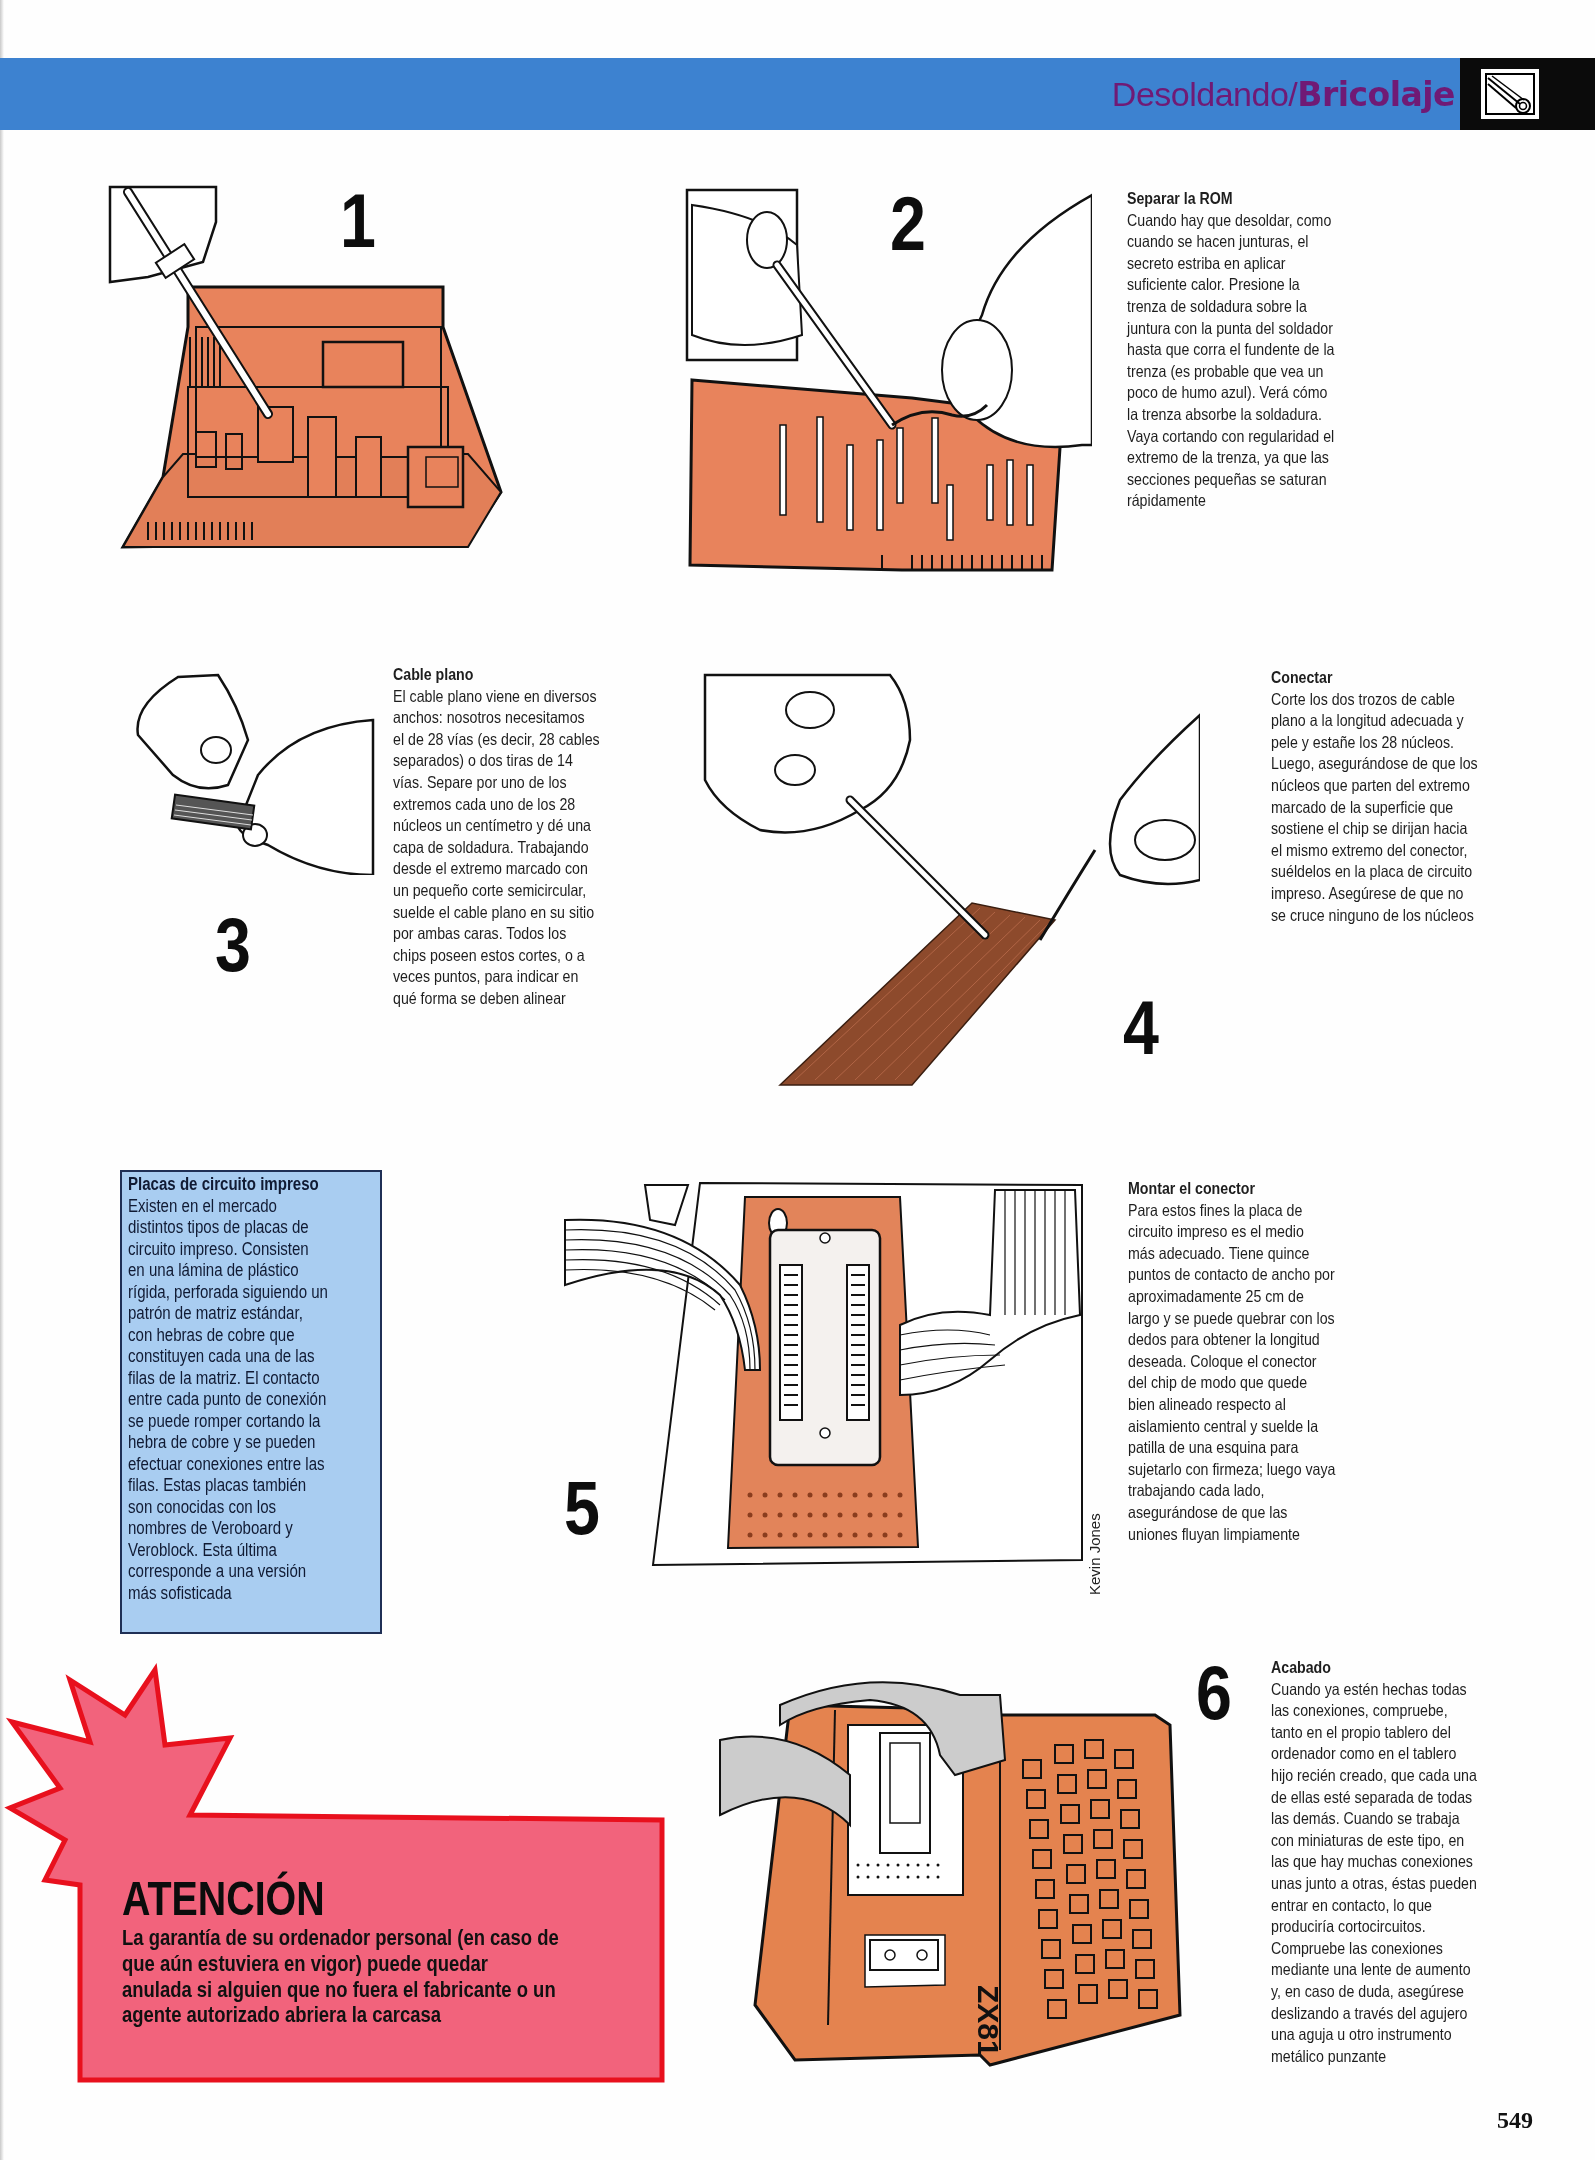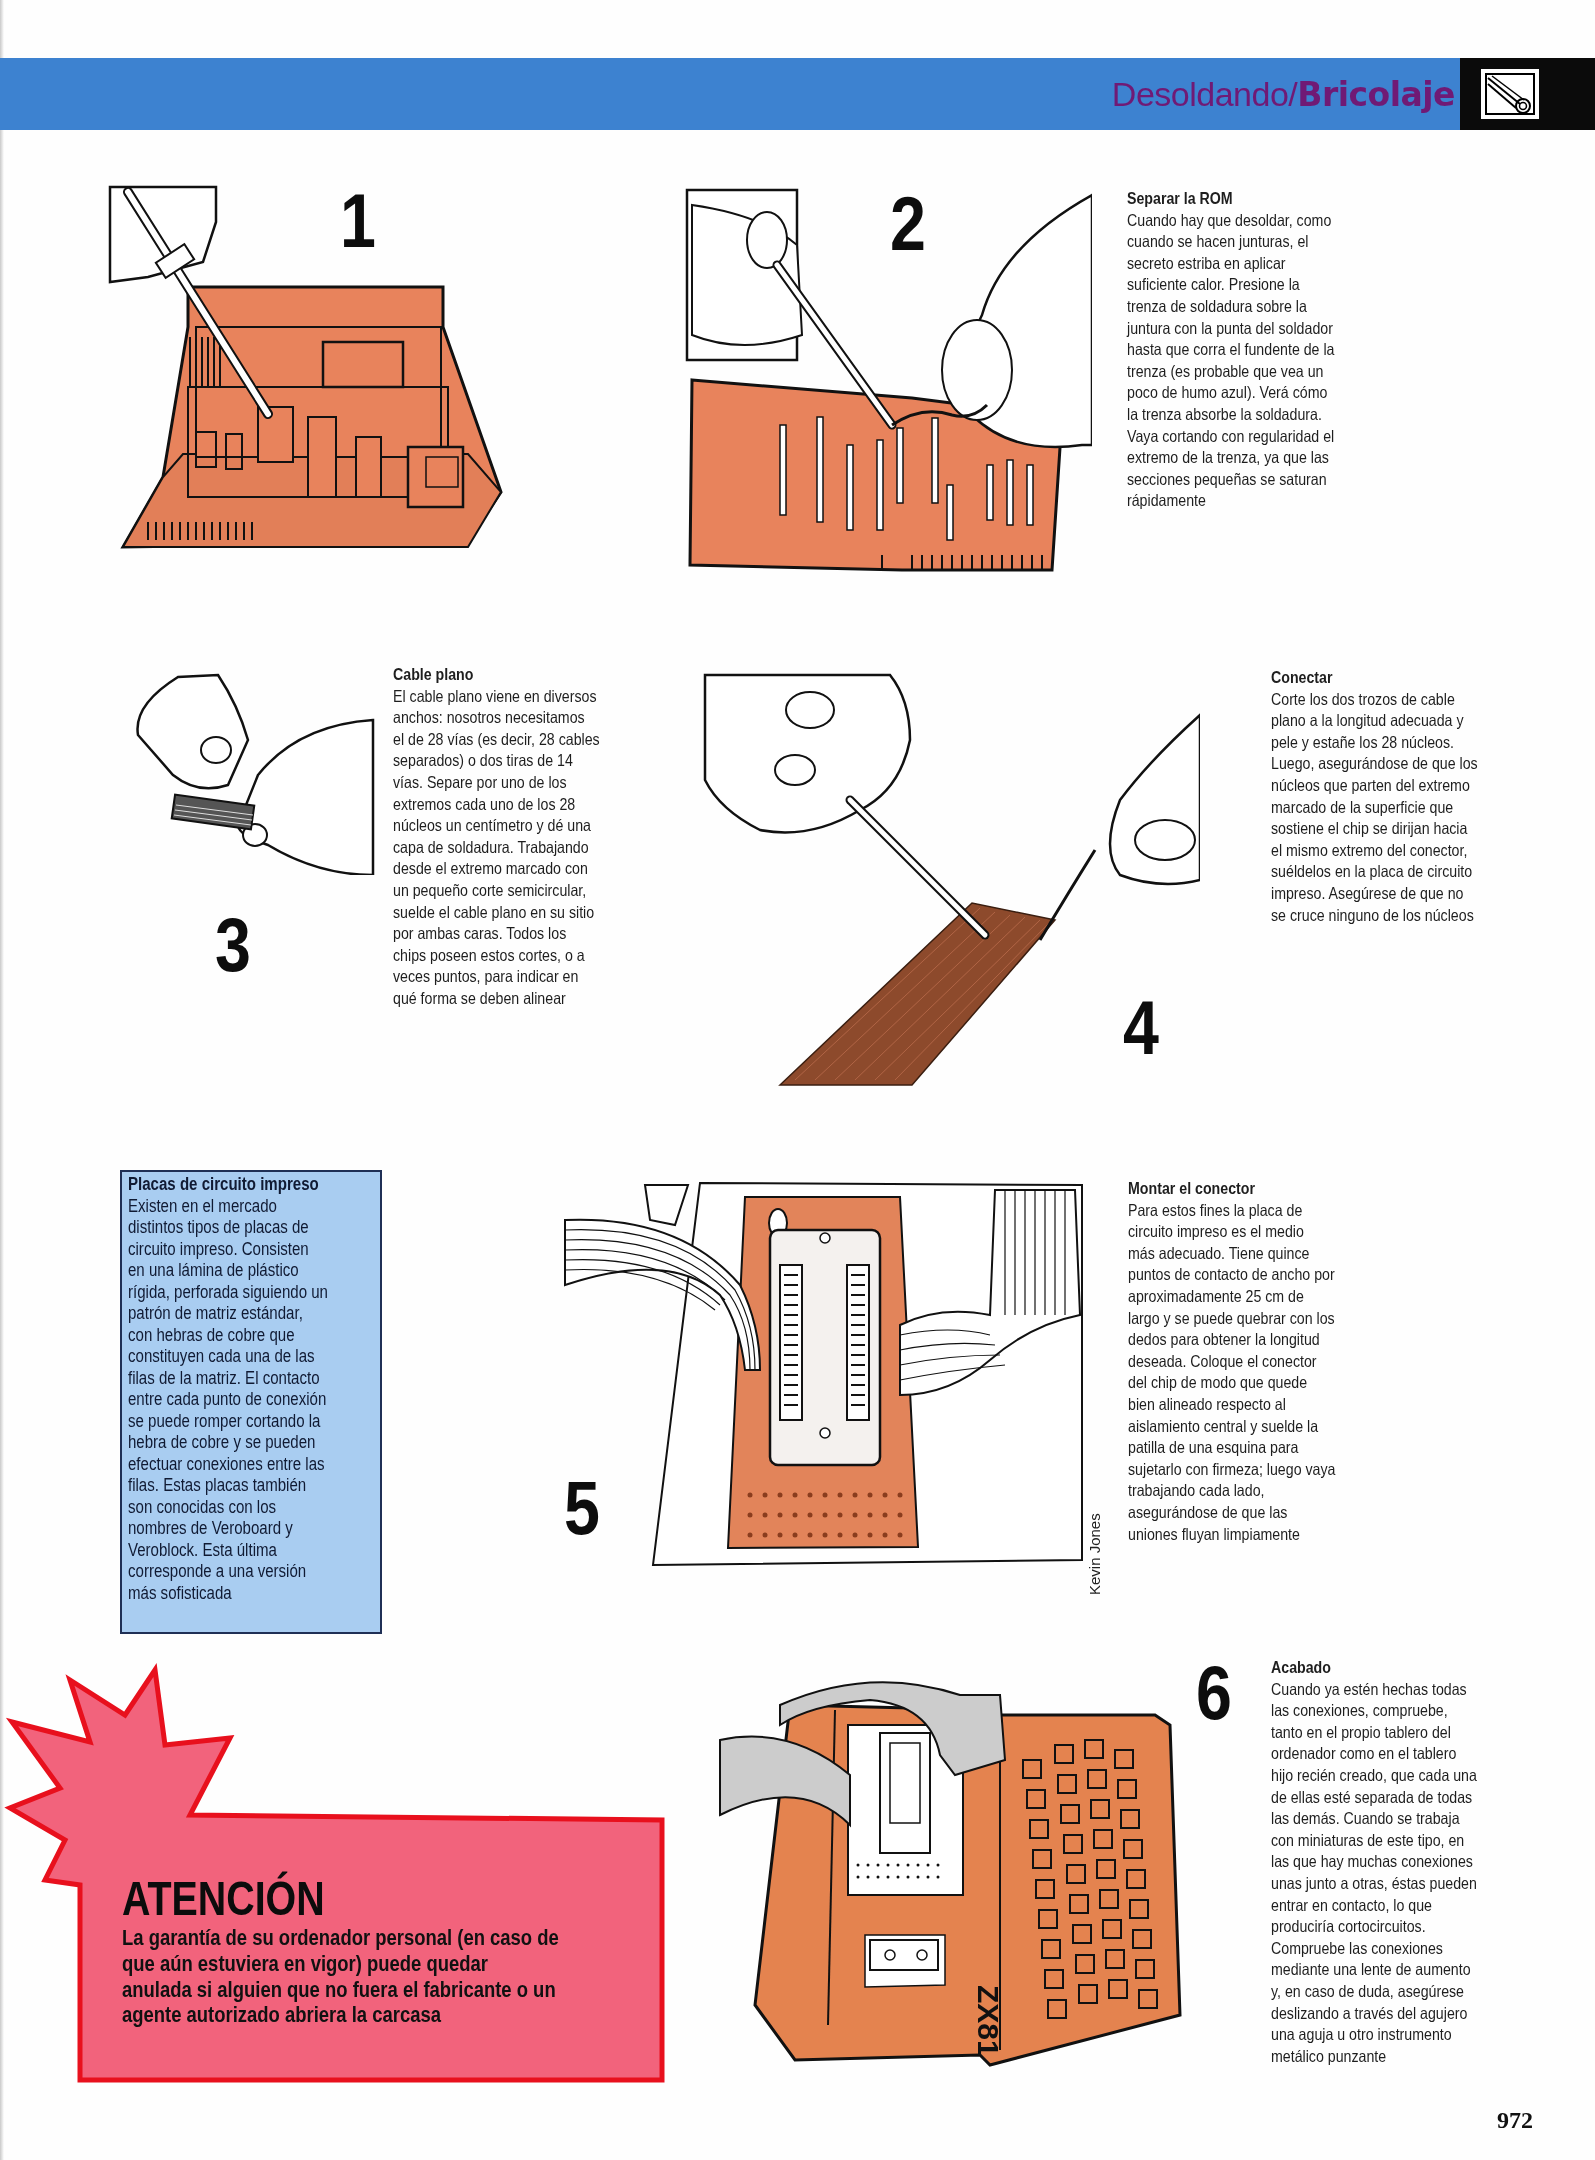--- a/index.html
+++ b/index.html
@@ -473,13 +473,13 @@
   <div>entrar en contacto, lo que</div>
   <div>produciría cortocircuitos.</div>
   <div>Compruebe las conexiones</div>
   <div>mediante una lente de aumento</div>
   <div>y, en caso de duda, asegúrese</div>
   <div>deslizando a través del agujero</div>
   <div>una aguja u otro instrumento</div>
   <div>metálico punzante</div>
 </div>
 
-<div class="page-number">972</div>
+<div class="page-number">549</div>
 
 </body></html>

